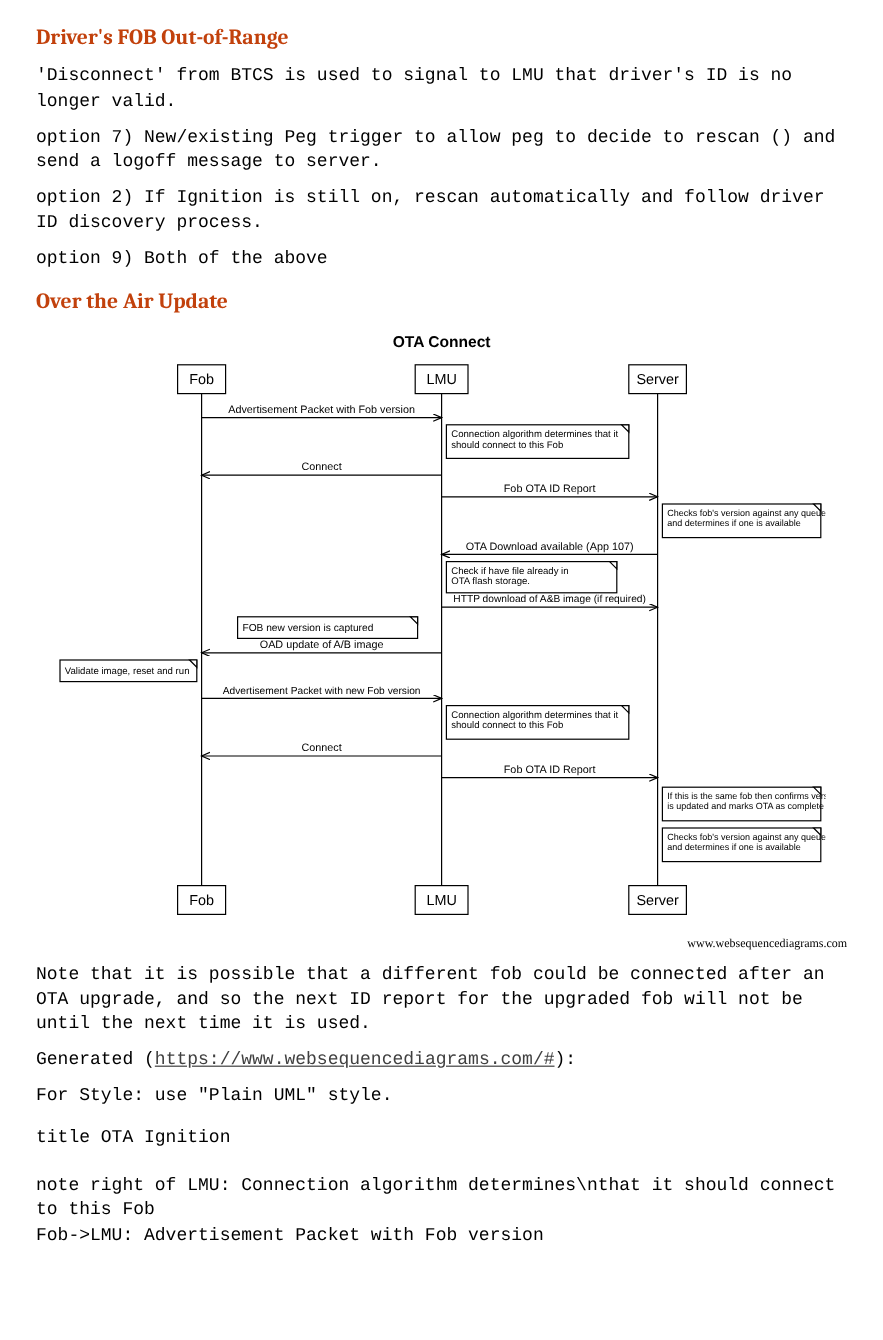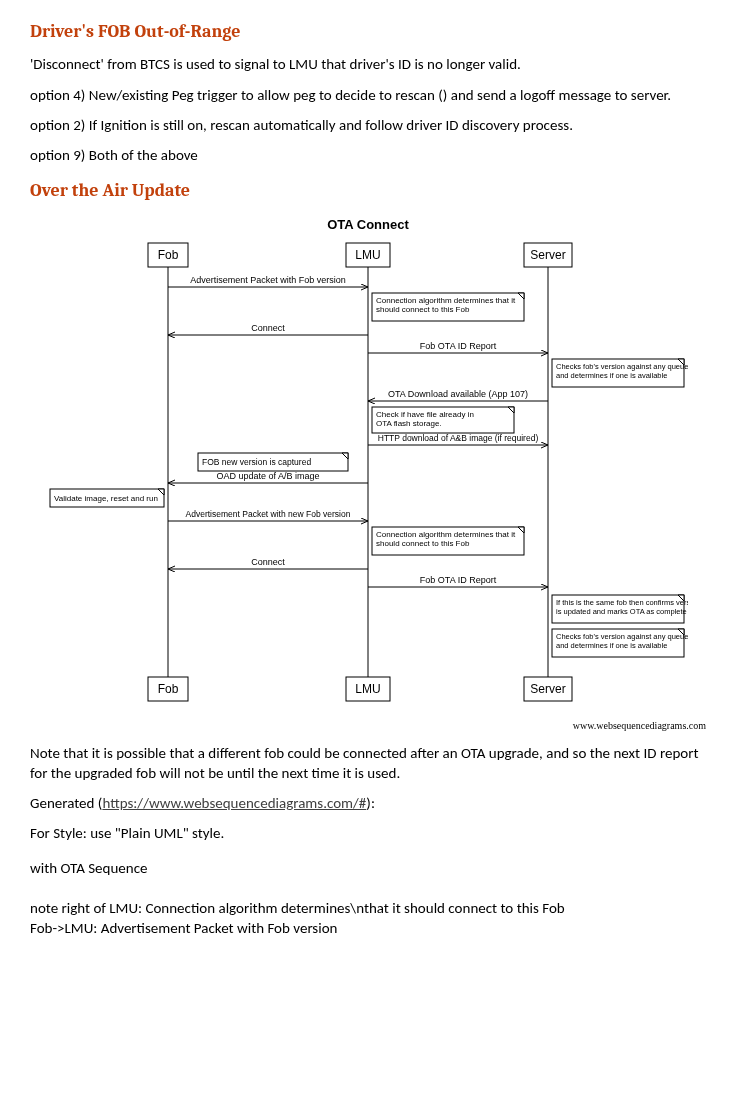--- a/index.html
+++ b/index.html
@@ -13,35 +13,35 @@
     line-height: 1.35;
   }
   h2 {
     color: #c2410c;
     font-family: Cambria, Georgia, serif;
     font-size: 18px;
     font-weight: bold;
     margin-bottom: 4px;
   }
   h2.spaced { margin-top: 14px; margin-bottom: 10px; }
-  p { margin: 10px 0; }
+  p { margin: 10px 0; font-family: Liberation Mono, monospace; }
   a { color: #404040; text-decoration: underline; }
   .diagram-wrap { text-align: center; margin: 12px 0 6px 0; }
   .diagram-title { font-weight: bold; font-size: 13px; font-family: Arial, sans-serif; margin-bottom: 4px; }
   svg { display: block; margin: 0 auto; }
   .footer-link { text-align: right; font-size: 10px; font-family: Liberation Serif, serif; color: #000; margin-top: 2px; }
   .code-line { margin: 0; line-height: 1.35; }
   .code-block { margin-top: 14px; }
 </style>
 </head>
 <body>
 
 <h2>Driver's FOB Out-of-Range</h2>
 <p>'Disconnect' from BTCS is used to signal to LMU that driver's ID is no longer valid.</p>
-<p>option 4) New/existing Peg trigger to allow peg to decide to rescan () and send a logoff message to server.</p>
+<p>option 7) New/existing Peg trigger to allow peg to decide to rescan () and send a logoff message to server.</p>
 <p>option 2) If Ignition is still on, rescan automatically and follow driver ID discovery process.</p>
 <p>option 9) Both of the above</p>
 
 <h2 class="spaced">Over the Air Update</h2>
 
 <div class="diagram-wrap">
   <div class="diagram-title">OTA Connect</div>
   <svg width="640" height="480" viewBox="0 0 640 480" font-family="Arial,sans-serif">
 
     <line x1="120" y1="30" x2="120" y2="440" stroke="#000" stroke-width="1"></line>
@@ -132,17 +132,17 @@
 
 <p>Note that it is possible that a different fob could be connected after an OTA upgrade, and so the next ID report for the upgraded fob will not be until the next time it is used.</p>
 
 <p>
   <span>Generated (</span><a href="#">https://www.websequencediagrams.com/#</a><span>):</span>
 </p>
 
 <p>For Style: use "Plain UML" style.</p>
 
 <div class="code-block">
-  <p class="code-line">with OTA Sequence</p>
+  <p class="code-line">title OTA Ignition</p>
   <br>
   <p class="code-line">note right of LMU: Connection algorithm determines\nthat it should connect to this Fob</p>
   <p class="code-line">Fob-&gt;LMU: Advertisement Packet with Fob version</p>
 </div>
 
 </body></html>

